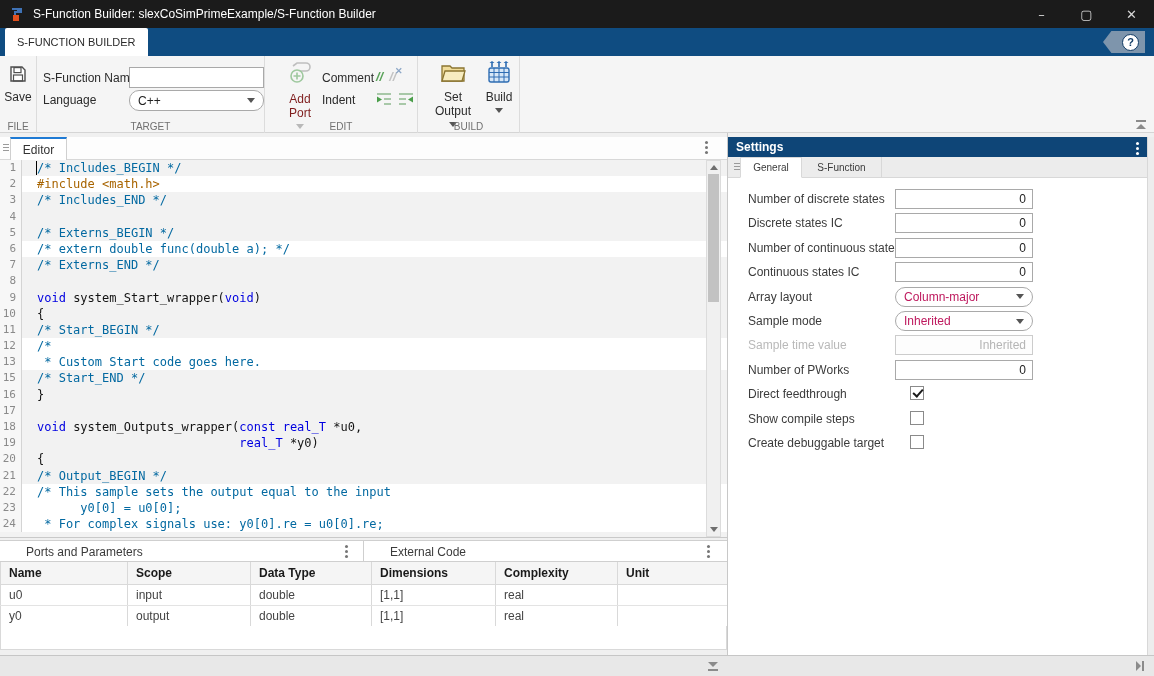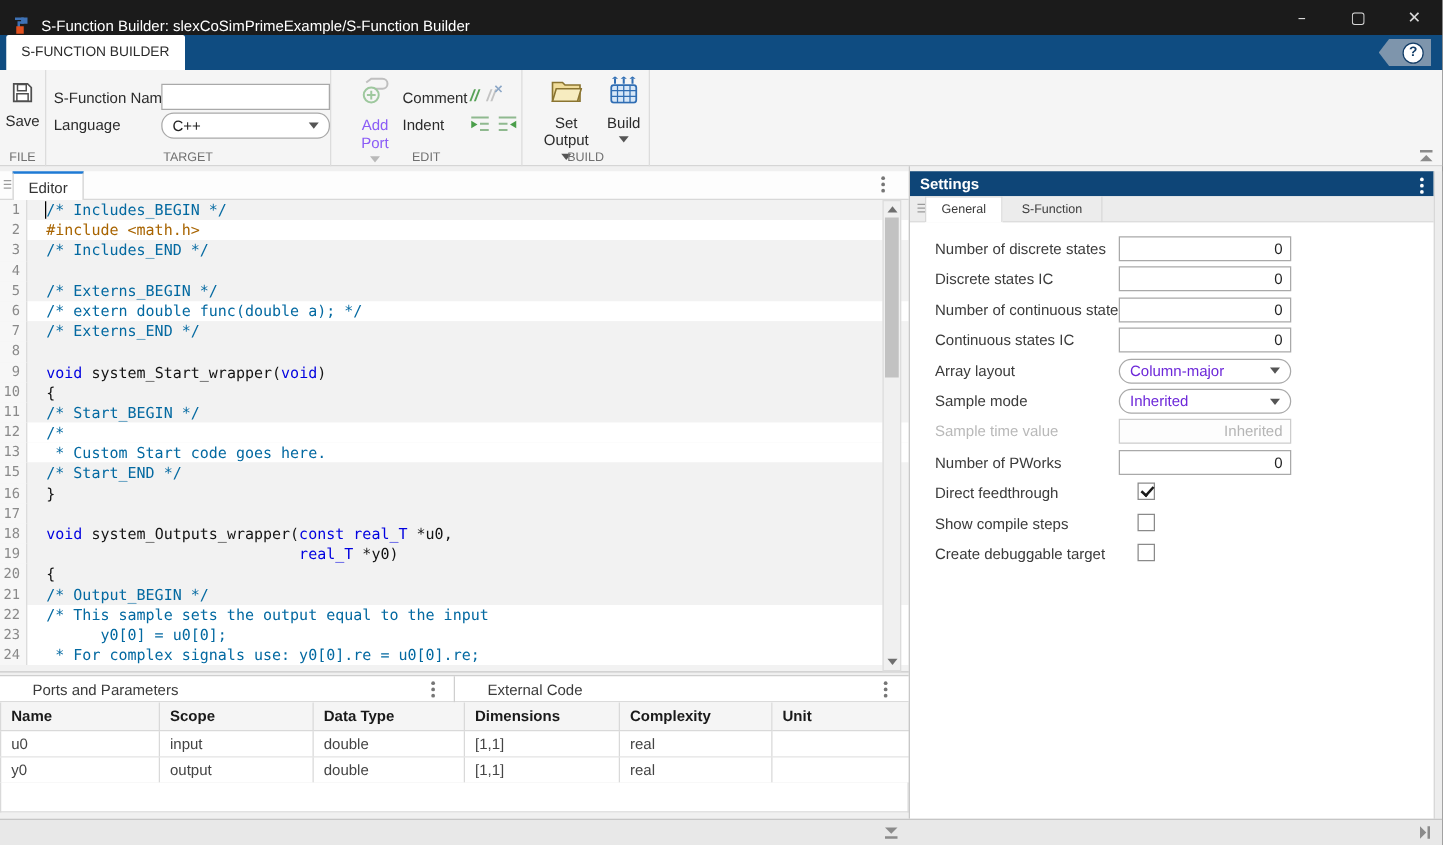--- a/index.html
+++ b/index.html
@@ -1,21 +1,21 @@
 <!DOCTYPE html>
 <html><head>
 <meta charset="utf-8">
 <style>
   html,body{margin:0;padding:0;background:#555;}
   *{box-sizing:border-box;}
   #app{position:relative;width:1154px;height:676px;background:#f0f0f0;overflow:hidden;
        font-family:"Liberation Sans",sans-serif;color:#262626;}
   
   .titlebar{position:absolute;left:0;top:0;width:1154px;height:28px;background:#1b1b1b;
-            display:flex;align-items:flex-end;}
+            display:flex;align-items:center;}
   .titlebar .appicon{margin-left:9px;width:16px;height:16px;flex:0 0 auto;}
   .titlebar .title{color:#fff;font-size:12px;margin-left:8px;white-space:nowrap;}
   .winbtns{position:absolute;right:0;top:0;height:28px;display:flex;}
   .winbtn{width:45px;height:28px;display:flex;align-items:center;justify-content:center;
           color:#d9d9d9;font-size:13px;font-family:"DejaVu Sans",sans-serif;}
   
   .ribbon{position:absolute;left:0;top:28px;width:1154px;height:28px;background:#0f4c81;}
   .ribbon-tab{position:absolute;left:5px;top:0;height:28px;padding:0 12px;background:#fff;
               border-radius:2px 2px 0 0;display:flex;align-items:center;font-size:11px;color:#2b2b2b;}
   .help-pill{position:absolute;right:9px;top:3px;width:42px;height:22px;background:#7e95ac;
@@ -34,21 +34,21 @@
   .tgt-input{position:absolute;left:92px;top:11px;width:135px;height:21px;background:#fff;
              border:1px solid #a9a9a9;}
   .tgt-select{position:absolute;left:92px;top:34px;width:135px;height:21px;background:#fff;
               border:1px solid #a9a9a9;border-radius:10px;font-size:12px;color:#222;
               display:flex;align-items:center;padding:0 8px;}
   .caret{width:0;height:0;border-left:4px solid transparent;border-right:4px solid transparent;
          border-top:5px solid #555;}
   .caret.dis{border-top-color:#b9b9b9;}
   .sel-caret{margin-left:auto;}
   .addport{position:absolute;left:12px;top:5px;width:46px;text-align:center;}
-  .addport .lbl{font-size:12px;color:#8b5cf6;margin-top:1px;}
+  .addport .lbl{font-size:12px;color:#7f1d1d;margin-top:1px;}
   .addport .caret{margin:4px auto 0;}
   .edit-lbl{position:absolute;left:57px;font-size:12px;color:#2b2b2b;}
   .edit-icons{position:absolute;left:111px;display:flex;gap:6px;align-items:center;}
   .cmt-icon{font-size:13px;font-weight:bold;font-style:italic;color:#59a259;}
   .uncmt{position:relative;font-size:13px;font-weight:bold;font-style:italic;color:#c3c3c3;}
   .uncmt .x{position:absolute;right:-6px;top:-3px;font-size:9px;font-style:normal;color:#8ba6c6;}
   .bbtn{position:absolute;top:5px;text-align:center;}
   .bbtn .lbl{font-size:12px;color:#2b2b2b;margin-top:3px;}
   .bbtn .caret{margin:4px auto 0;}
   .collapse-toolbar{position:absolute;right:6px;bottom:2px;width:14px;height:10px;}
@@ -116,21 +116,21 @@
   .scroll-strip{position:absolute;left:1147px;top:137px;width:7px;height:518px;background:#ededed;
                 border-left:1px solid #d8d8d8;}
   .srow{position:absolute;left:0;width:419px;height:24px;}
   .slabel{position:absolute;left:20px;top:4px;font-size:12px;color:#3b3b3b;}
   .slabel.dis{color:#b9b9b9;}
   .sinput{position:absolute;left:167px;top:1px;width:138px;height:20px;background:#fff;
           border:1px solid #a9a9a9;font-size:12px;color:#222;text-align:right;
           display:flex;align-items:center;justify-content:flex-end;padding:0 6px;}
   .sinput.dis{border-color:#cccccc;color:#b5b5b5;background:#fdfdfd;}
   .sselect{position:absolute;left:167px;top:1px;width:138px;height:20px;background:#fff;
-           border:1px solid #a9a9a9;border-radius:10px;font-size:12px;color:#6d28d9;
+           border:1px solid #a9a9a9;border-radius:10px;font-size:12px;color:#be185d;
            display:flex;align-items:center;padding:0 8px;}
   .scheck{position:absolute;left:182px;top:3px;width:14px;height:14px;background:#fff;
           border:1px solid #8a8a8a;}
   .scheck.on::after{content:"";position:absolute;left:2px;top:2px;width:8px;height:4px;
           border-left:2px solid #1a1a1a;border-bottom:2px solid #1a1a1a;transform:rotate(-48deg);}
   
   .footer{position:absolute;left:0;top:655px;width:1154px;height:21px;background:#e8e8e8;
           border-top:1px solid #c6c6c6;}
   .fic-down{position:absolute;left:706px;top:6px;width:14px;height:9px;}
   .fic-down .tri{position:absolute;left:2px;top:0;width:0;height:0;border-left:5px solid transparent;

